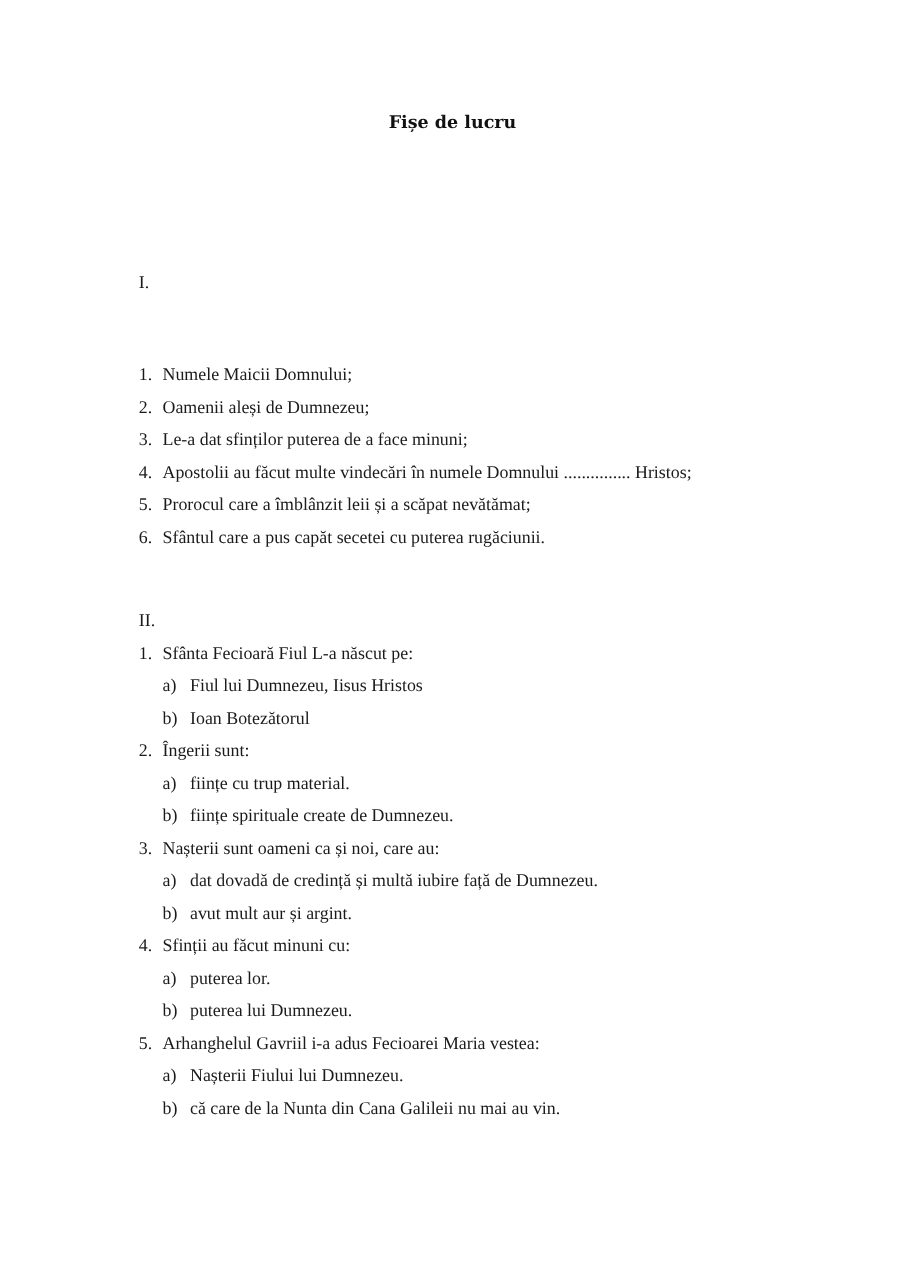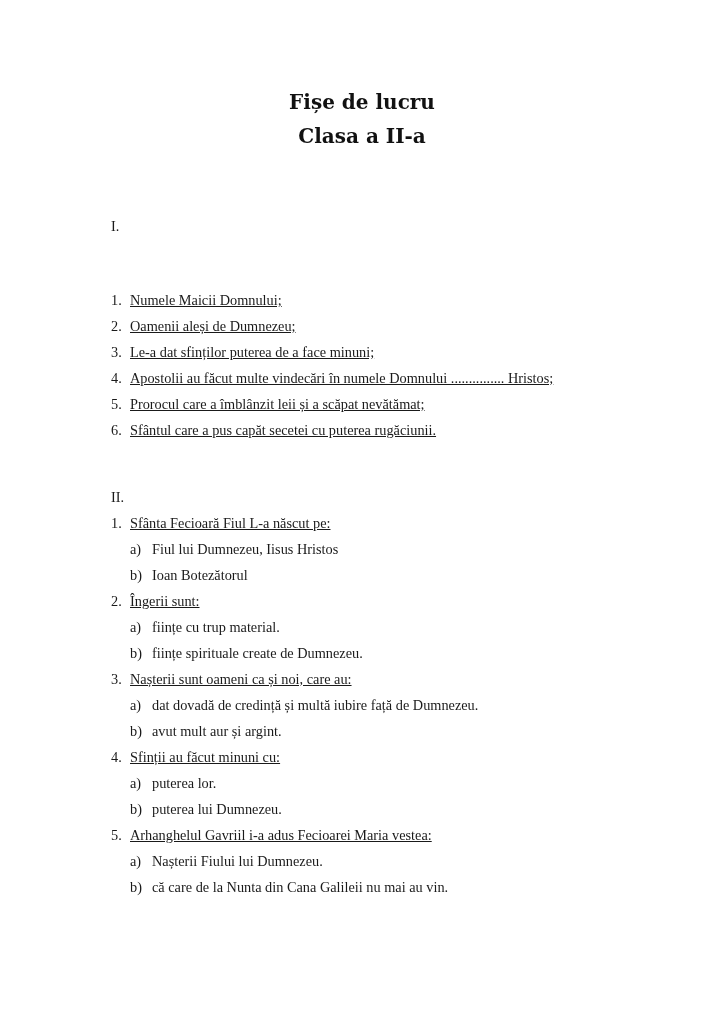--- a/index.html
+++ b/index.html
@@ -1,40 +1,39 @@
 <!DOCTYPE html>
 <html><head>
 <meta charset="utf-8">
 <style>
   html, body { margin: 0; padding: 0; background: #ffffff; }
   body { width: 724px; height: 1024px; position: relative; overflow: hidden;
          font-family: "Liberation Serif", "DejaVu Serif", serif; color: #1a1a1a; }
   .page { position: absolute; left: 0; top: 0; width: 724px; height: 1024px; background: #fff; }
   .title { position: absolute; left: 0; width: 724px; text-align: center;
            font-family: "DejaVu Serif", "Liberation Serif", serif; font-weight: bold;
-           font-size: 20px; color: #111; white-space: nowrap; }
+           font-size: 14px; color: #111; white-space: nowrap; }
   .t1 { top: 90px; }
   .t2 { top: 124px; }
   .t3 { top: 159px; font-size: 17px; }
   .line { position: absolute; font-size: 14.3px; white-space: nowrap; line-height: 18px; }
   .num { position: absolute; font-size: 14.3px; line-height: 18px; }
   .sec-label { left: 111px; }
   .sec-text { left: 152px; }
   .n-label { left: 111px; }
-  .n-text { left: 130px; text-decoration: underline; }
+  .n-text { left: 130px; }
   .s-label { left: 130px; }
   .s-text { left: 152px; }
 </style>
 </head>
 <body>
 
 <div class="page">
 
   <div class="title t1">Fișe de lucru</div>
-  <div class="title t2">Clasa a II-a</div>
 
   <div class="line sec-label" style="top:217px">I.</div>
 
   <div>
     <div class="num n-label" style="top:291px">1.</div>
     <div class="line n-text" style="top:291px">Numele Maicii Domnului;</div>
     <div class="num n-label" style="top:317px">2.</div>
     <div class="line n-text" style="top:317px">Oamenii aleși de Dumnezeu;</div>
     <div class="num n-label" style="top:343px">3.</div>
     <div class="line n-text" style="top:343px">Le-a dat sfinților puterea de a face minuni;</div>

